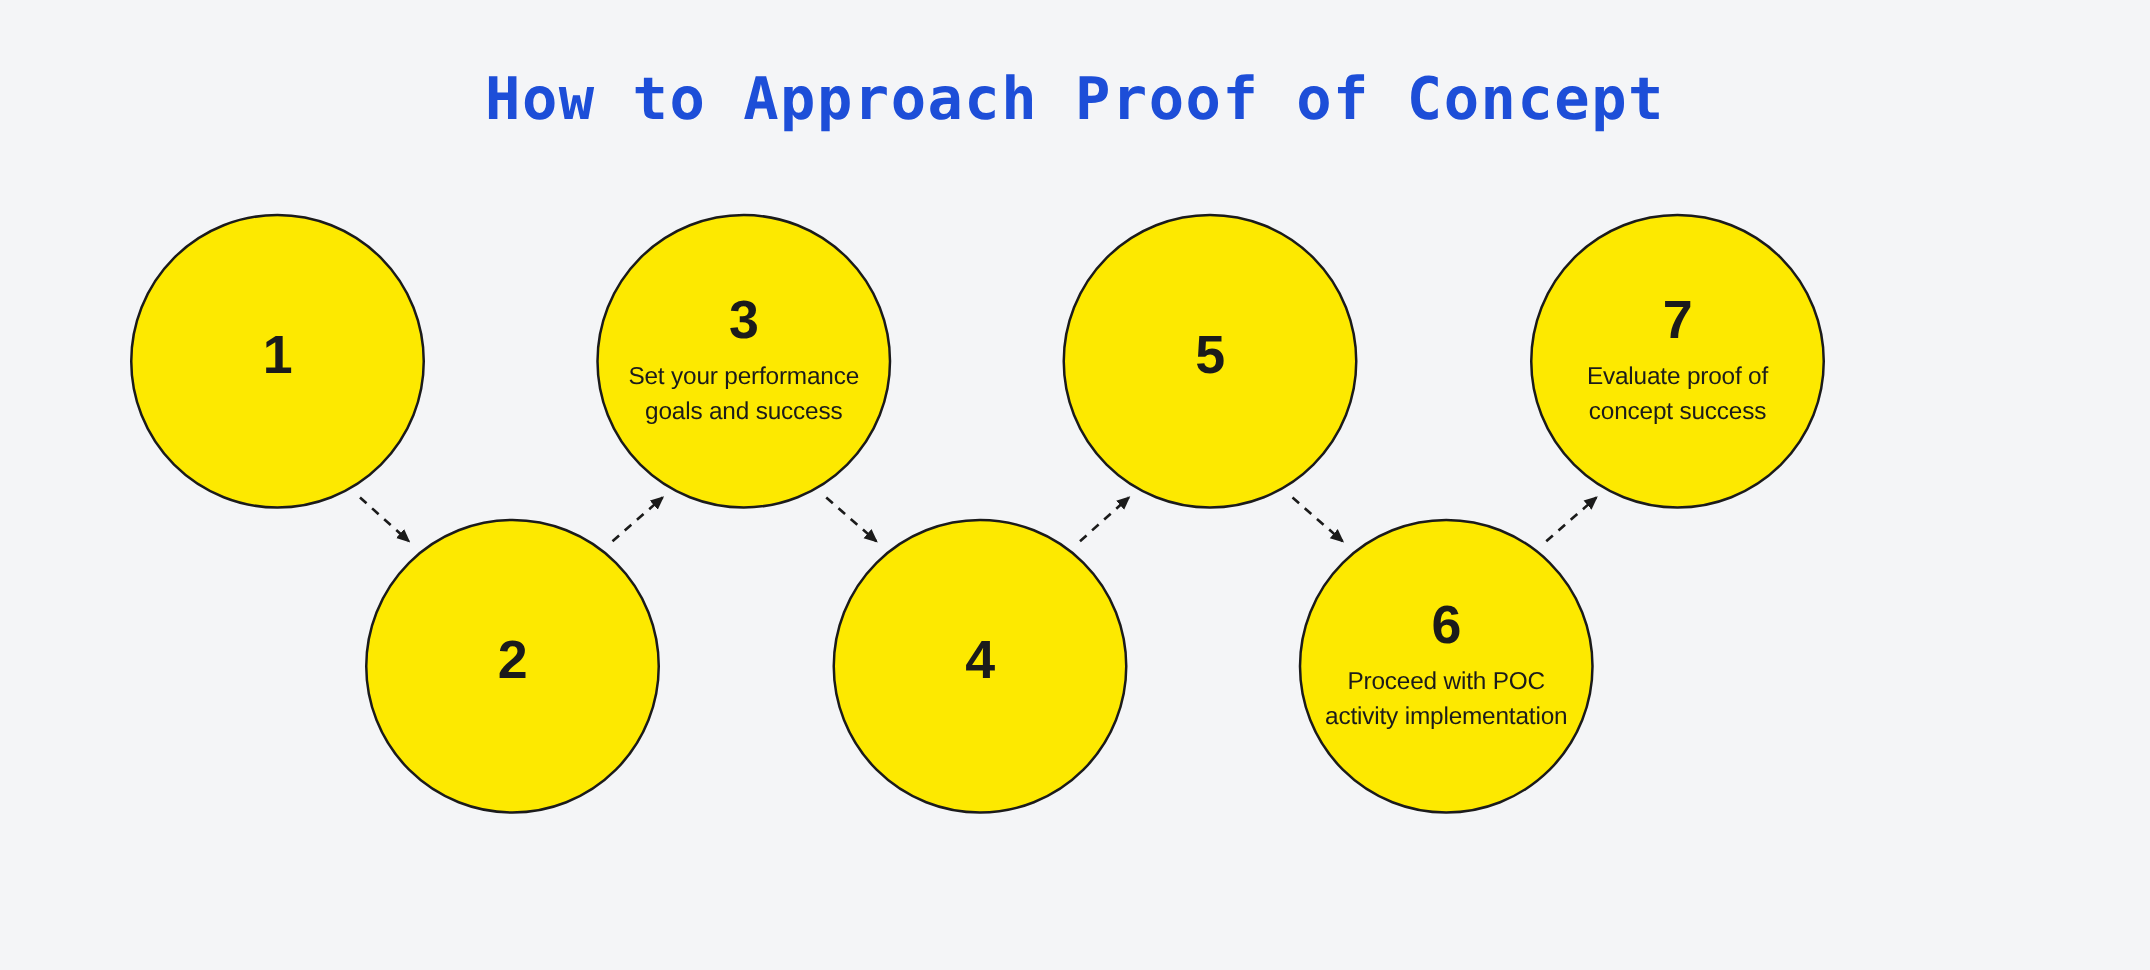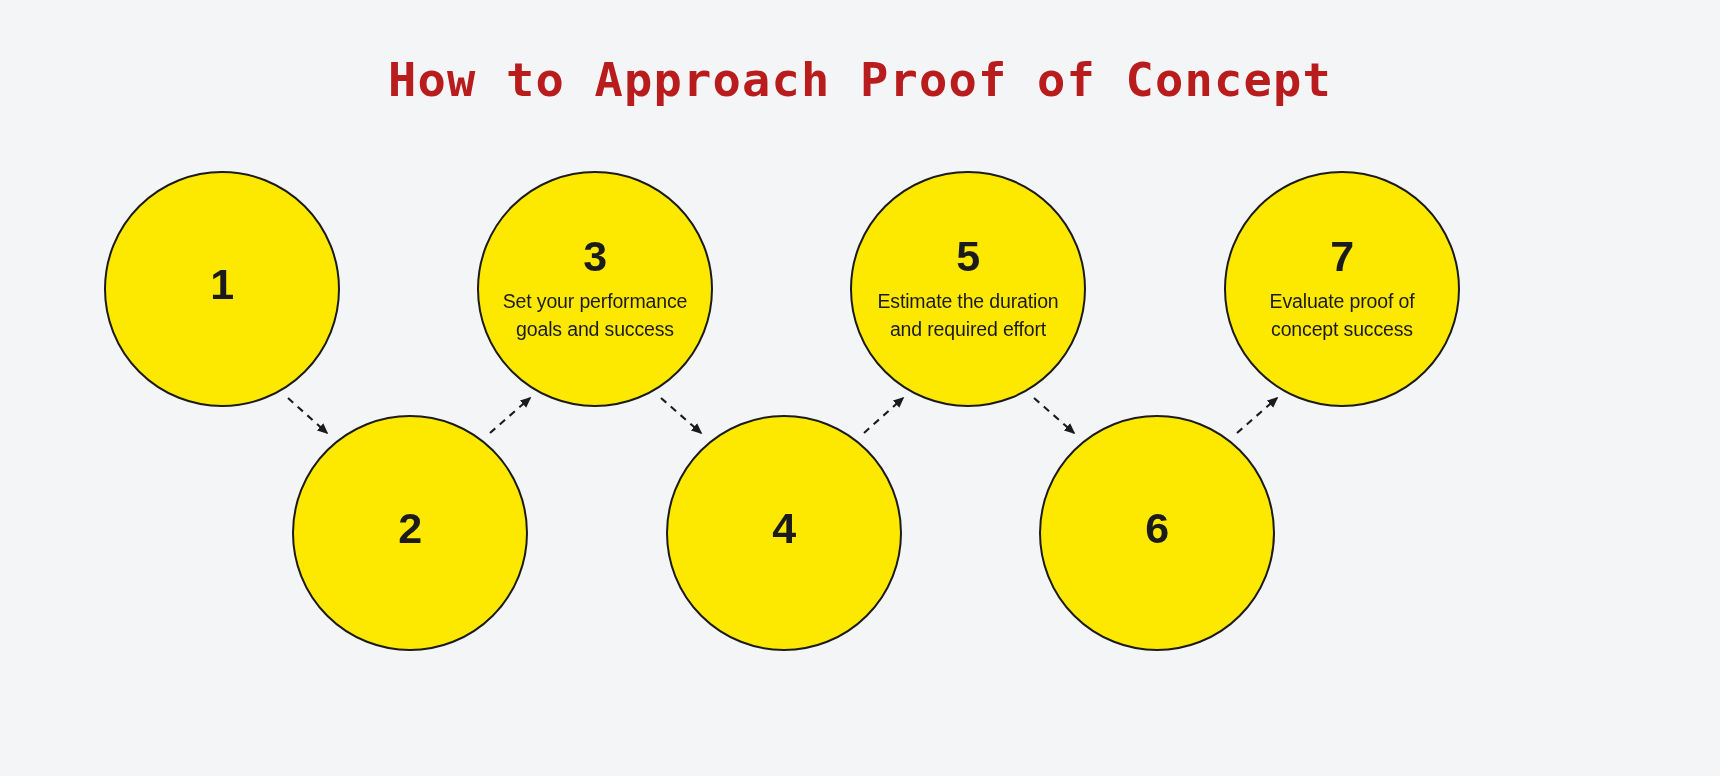--- a/index.html
+++ b/index.html
@@ -24,21 +24,21 @@
   #page-title {
     position: absolute;
     top: 52px;
     left: 0;
     width: 1720px;
     text-align: center;
     font-family: "DejaVu Sans Mono", "Liberation Mono", monospace;
     font-size: 47px;
     font-weight: 700;
     letter-spacing: 1.2px;
-    color: #b91c1c;
+    color: #1d4ed8;
     white-space: nowrap;
   }
 
   #arrow-layer {
     position: absolute;
     left: 0;
     top: 0;
     width: 1720px;
     height: 776px;
     pointer-events: none;
@@ -112,25 +112,25 @@
     <div class="step-number">3</div>
     <div class="step-label">Set your performance goals and success</div>
   </div>
 
   <div class="step-node" style="left:666px; top:415px; width:236px; height:236px;">
     <div class="step-number">4</div>
   </div>
 
   <div class="step-node" style="left:850px; top:171px; width:236px; height:236px;">
     <div class="step-number">5</div>
-    <div class="step-label">Estimate the duration and required effort</div>
   </div>
 
   <div class="step-node" style="left:1039px; top:415px; width:236px; height:236px;">
     <div class="step-number">6</div>
+    <div class="step-label">Proceed with POC activity implementation</div>
   </div>
 
   <div class="step-node" style="left:1224px; top:171px; width:236px; height:236px;">
     <div class="step-number">7</div>
     <div class="step-label">Evaluate proof of concept success</div>
   </div>
 
 </div>
 
 </body></html>

